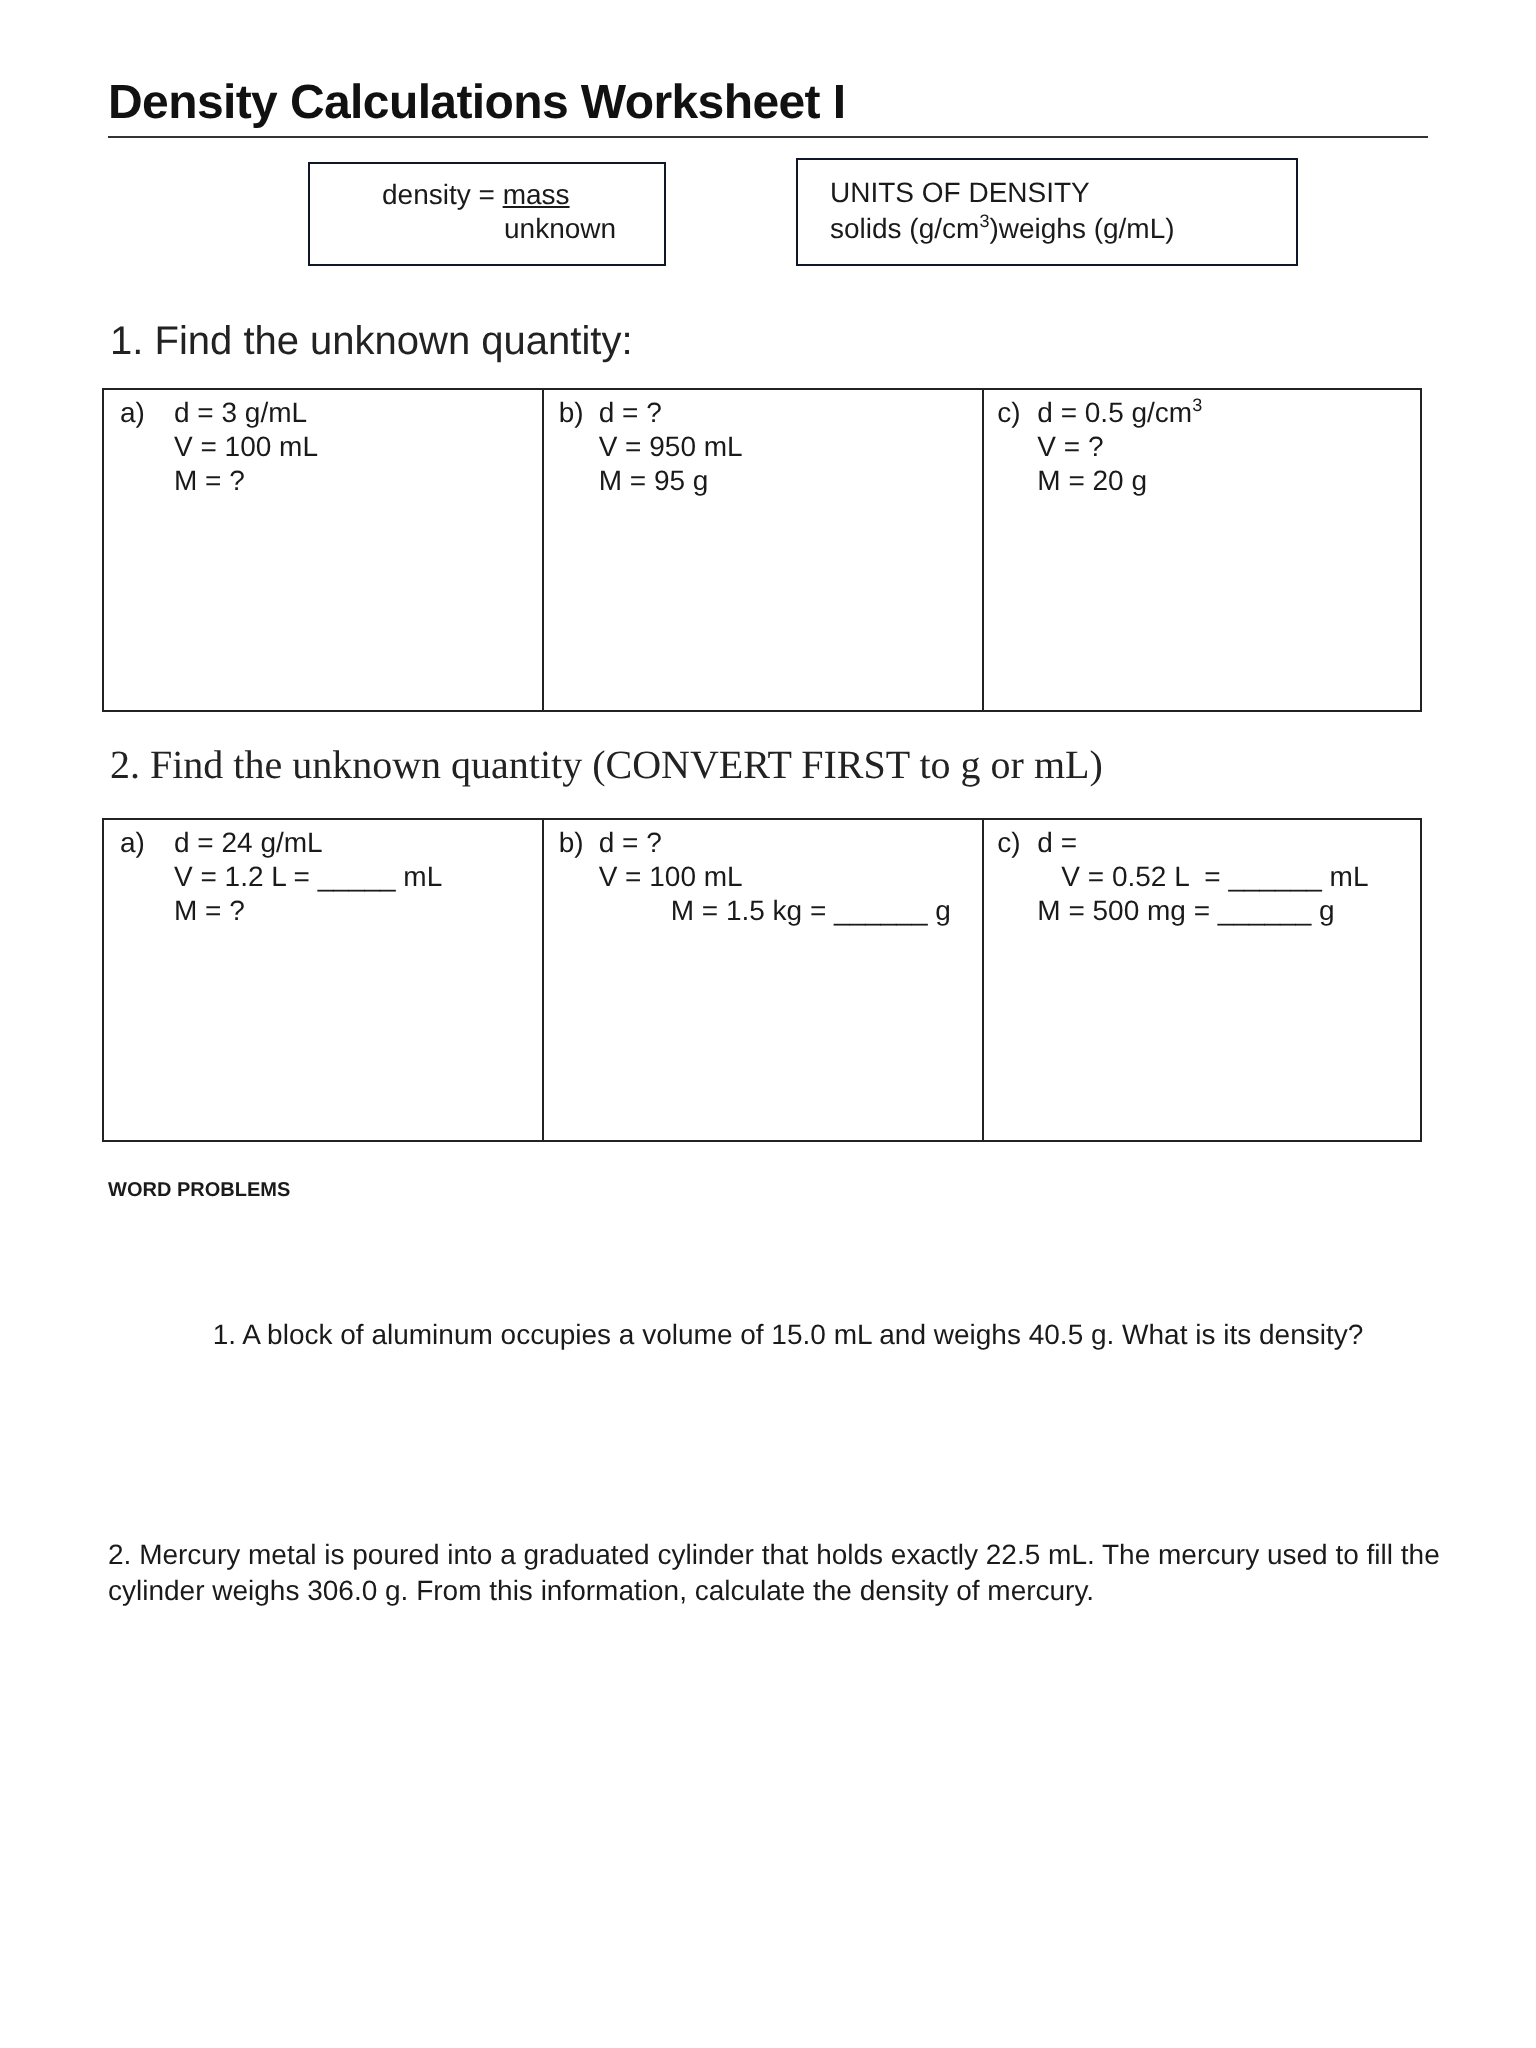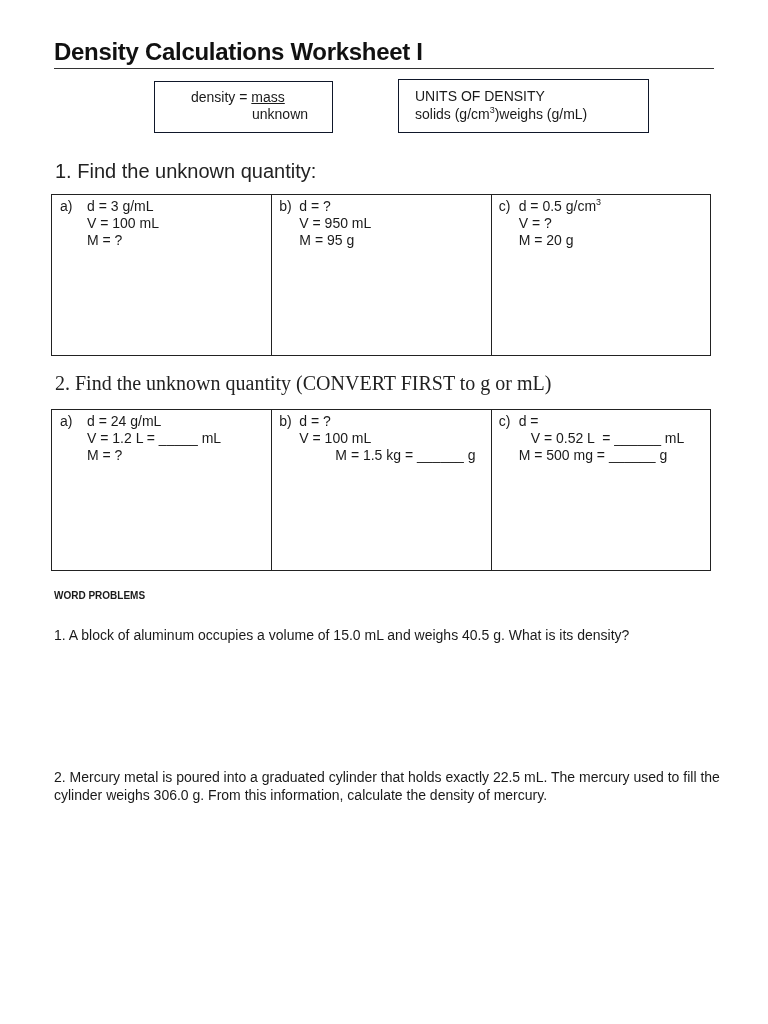--- a/index.html
+++ b/index.html
@@ -103,14 +103,14 @@
   </div>
   <div class="cell" style="width:219px;">
     <span class="lbl" style="left:7px;">c)</span>
     <span class="line" style="left:27px;top:3px;">d =</span>
     <span class="line" style="left:27px;top:20px;margin-left:12px;">V = 0.52 L  = ______ mL</span>
     <span class="line" style="left:27px;top:37px;">M = 500 mg = ______ g</span>
   </div>
 </div>
 
 <div class="wp-head">WORD PROBLEMS</div>
-<div class="wp" style="top:626px;">1.  A block of aluminum occupies a volume of 15.0 mL and weighs 40.5 g. What is its density?</div>
+<div class="wp" style="top:658px;text-align:center;">1.  A block of aluminum occupies a volume of 15.0 mL and weighs 40.5 g. What is its density?</div>
 <div class="wp" style="top:768px;">2.  Mercury metal is poured into a graduated cylinder that holds exactly 22.5 mL. The mercury used to fill the cylinder weighs 306.0 g. From this information, calculate the density of mercury.</div>
 
 </body></html>

